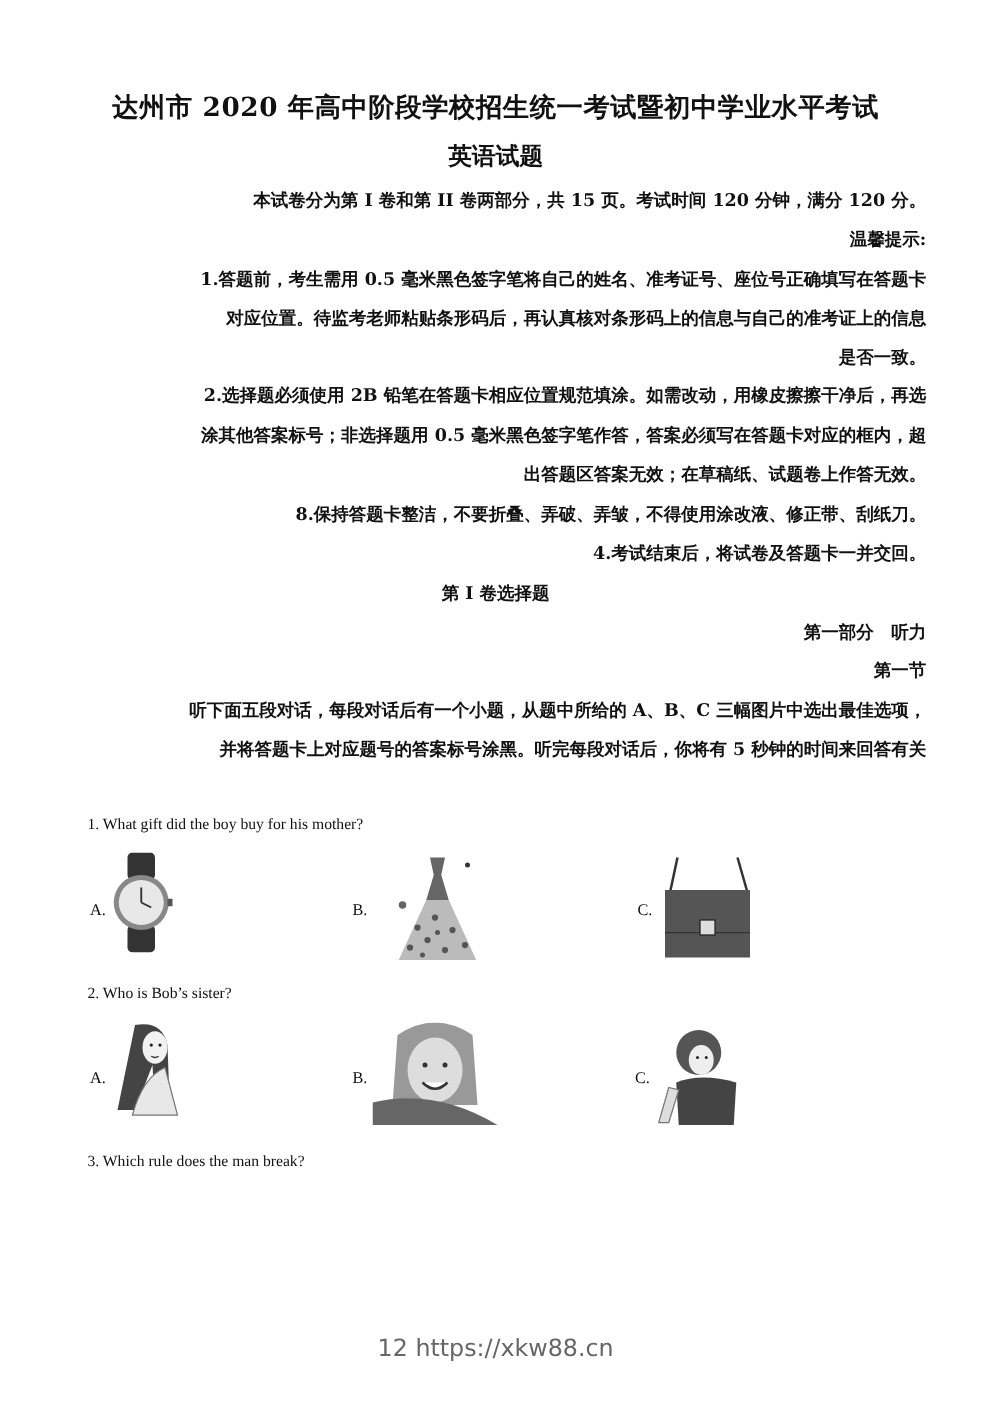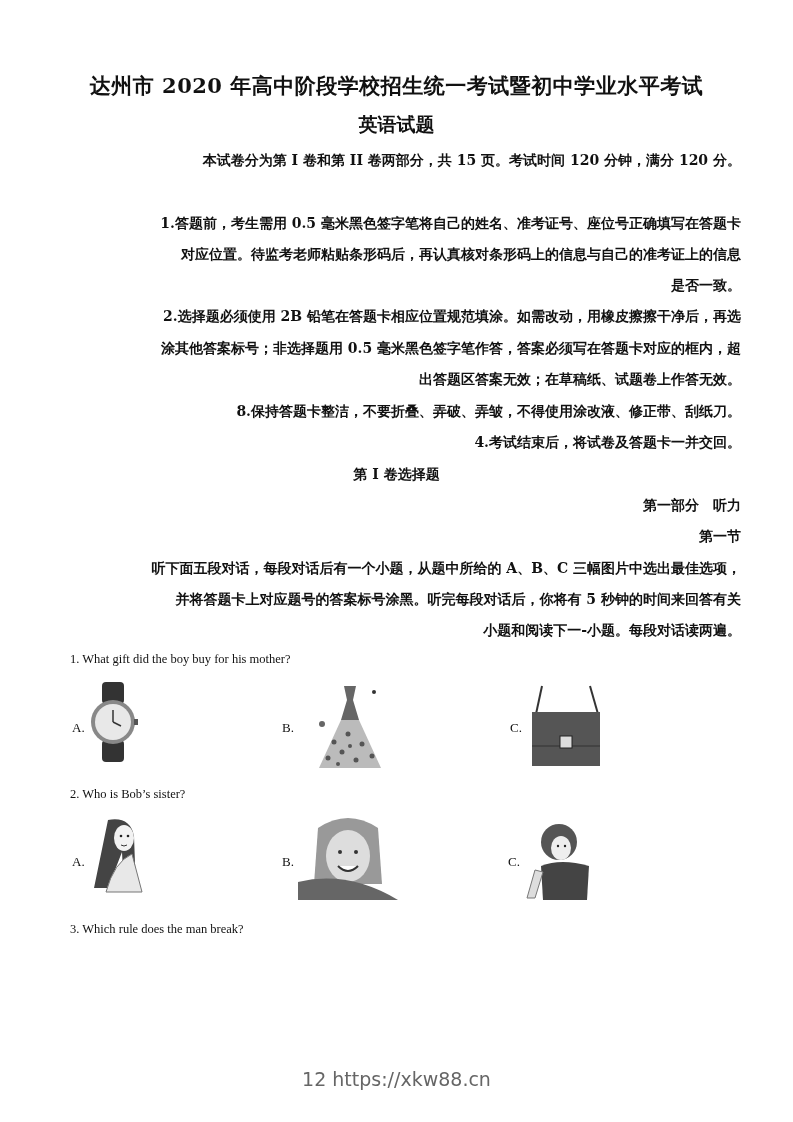--- a/index.html
+++ b/index.html
@@ -19,35 +19,35 @@
 </style>
 </head>
 <body>
 
 <div class="page">
 
   <div class="title t1">达州市 2020 年高中阶段学校招生统一考试暨初中学业水平考试</div>
   <div class="title t2">英语试题</div>
 
   <div class="line" style="top:152px">本试卷分为第 I 卷和第 II 卷两部分，共 15 页。考试时间 120 分钟，满分 120 分。</div>
+  <div class="line" style="top:183px">温馨提示:</div>
   <div class="line" style="top:215px">1.答题前，考生需用 0.5  毫米黑色签字笔将自己的姓名、准考证号、座位号正确填写在答题卡</div>
   <div class="line" style="top:246px">对应位置。待监考老师粘贴条形码后，再认真核对条形码上的信息与自己的准考证上的信息</div>
   <div class="line" style="top:277px">是否一致。</div>
   <div class="line" style="top:308px">2.选择题必须使用 2B 铅笔在答题卡相应位置规范填涂。如需改动，用橡皮擦擦干净后，再选</div>
   <div class="line" style="top:340px">涂其他答案标号；非选择题用 0.5 毫米黑色签字笔作答，答案必须写在答题卡对应的框内，超</div>
   <div class="line" style="top:371px">出答题区答案无效；在草稿纸、试题卷上作答无效。</div>
   <div class="line" style="top:403px">8.保持答题卡整洁，不要折叠、弄破、弄皱，不得使用涂改液、修正带、刮纸刀。</div>
   <div class="line" style="top:434px">4.考试结束后，将试卷及答题卡一并交回。</div>
 
   <div class="line center" style="top:466px">第 I 卷选择题</div>
   <div class="line" style="top:497px">第一部分　听力</div>
   <div class="line" style="top:528px">第一节</div>
   <div class="line" style="top:560px">听下面五段对话，每段对话后有一个小题，从题中所给的 A、B、C 三幅图片中选出最佳选项，</div>
   <div class="line" style="top:591px">并将答题卡上对应题号的答案标号涂黑。听完每段对话后，你将有 5 秒钟的时间来回答有关</div>
-  <div class="line" style="top:622px">小题和阅读下一-小题。每段对话读两遍。</div>
 
   <div class="q" style="top:652px">1. What gift did the boy buy for his mother?</div>
 
   <div class="opt" style="left:72px;top:720px">A.</div>
   <svg class="pic" style="left:88px;top:682px" width="52" height="80" viewBox="0 0 52 80">
     <rect x="14" y="0" width="22" height="22" rx="4" fill="#333"></rect>
     <rect x="14" y="58" width="22" height="22" rx="4" fill="#333"></rect>
     <circle cx="25" cy="40" r="22" fill="#888"></circle>
     <circle cx="25" cy="40" r="18" fill="#e8e8e8"></circle>
     <line x1="25" y1="40" x2="25" y2="28" stroke="#333" stroke-width="1.5"></line>

